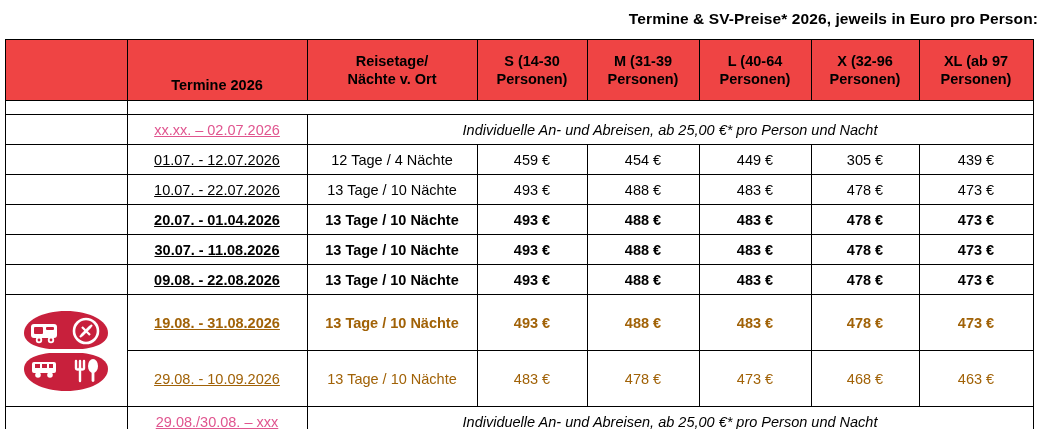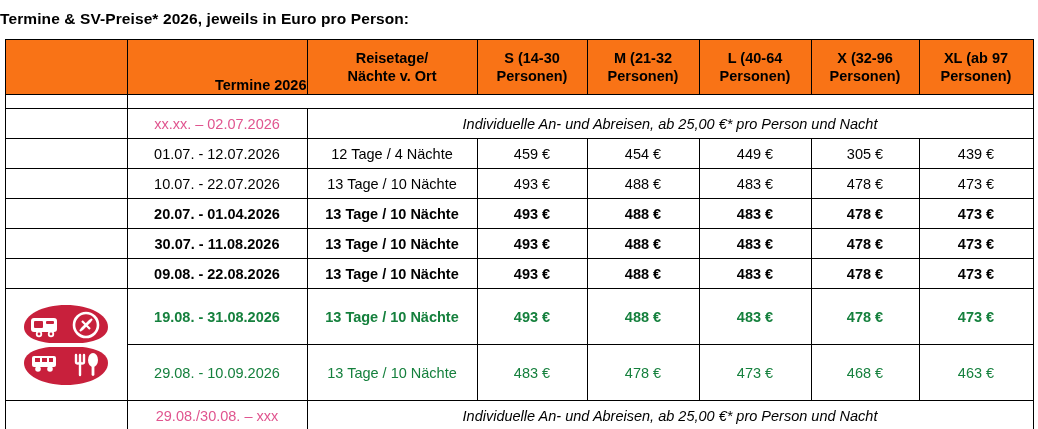--- a/index.html
+++ b/index.html
@@ -14,21 +14,21 @@
     color: #000000;
     overflow: hidden;
   }
   .page {
     position: relative;
     width: 1038px;
     height: 429px;
     box-sizing: border-box;
   }
   .title {
-    text-align: left;
+    text-align: right;
     font-weight: bold;
     font-size: 15.5px;
     padding-top: 10px;
     padding-bottom: 11px;
     letter-spacing: 0.1px;
   }
   table.price-table {
     border-collapse: collapse;
     width: 1028px;
     margin: 0 auto;
@@ -45,56 +45,56 @@
   col.c-logo   { width: 122px; }
   col.c-dates  { width: 180px; }
   col.c-days   { width: 170px; }
   col.c-s      { width: 110px; }
   col.c-m      { width: 112px; }
   col.c-l      { width: 112px; }
   col.c-x      { width: 108px; }
   col.c-xl     { width: 114px; }
 
   thead td {
-    background: #f97316;
+    background: #ef4444;
     font-weight: bold;
     height: 54px;
     line-height: 1.25;
     font-size: 14.5px;
   }
   thead td.hdr-dates {
     vertical-align: bottom;
-    padding-bottom: 0;
-    text-align: right;
+    padding-bottom: 6px;
   }
   tr.spacer td {
     height: 13px;
     background: #ffffff;
   }
   tr.data-row td {
     height: 29px;
     margin-top: 17px;
   }
   tr.individual td {
     height: 29px;
   }
   td.individual-text {
     text-align: left;
     padding-left: 8px;
     font-size: 14.5px;
     font-style: italic;
   }
   td.dates-cell {
     font-size: 14.5px;
+    text-decoration: underline;
   }
   .pink {
     color: #e0558f;
   }
   .green {
-    color: #15803d;
+    color: #a16207;
   }
   .bold {
     font-weight: bold;
   }
   td.logo-cell {
     background: #ffffff;
     padding: 0;
     vertical-align: middle;
   }
   .logo-wrap {
@@ -131,21 +131,21 @@
         <td class="hdr-dates">Termine 2026</td>
         <td>
           <span>Reisetage/</span><br>
           <span>Nächte v. Ort</span>
         </td>
         <td>
           <span>S (14-30</span><br>
           <span>Personen)</span>
         </td>
         <td>
-          <span>M (21-32</span><br>
+          <span>M (31-39</span><br>
           <span>Personen)</span>
         </td>
         <td>
           <span>L (40-64</span><br>
           <span>Personen)</span>
         </td>
         <td>
           <span>X (32-96</span><br>
           <span>Personen)</span>
         </td>

